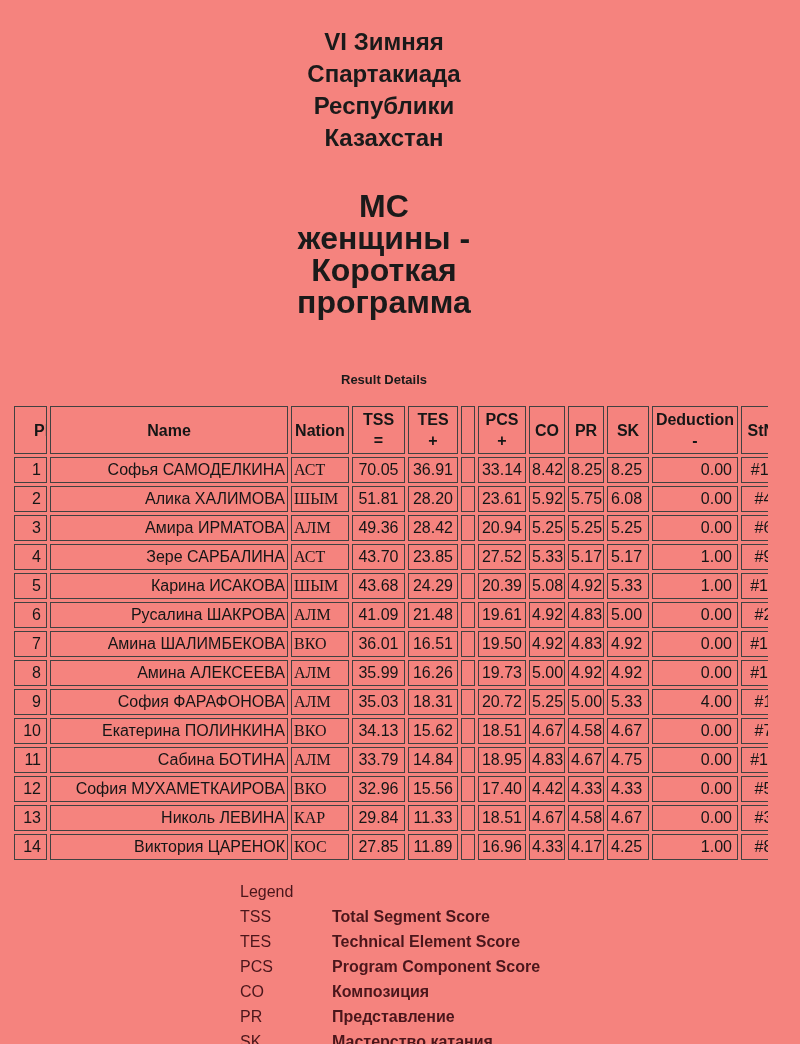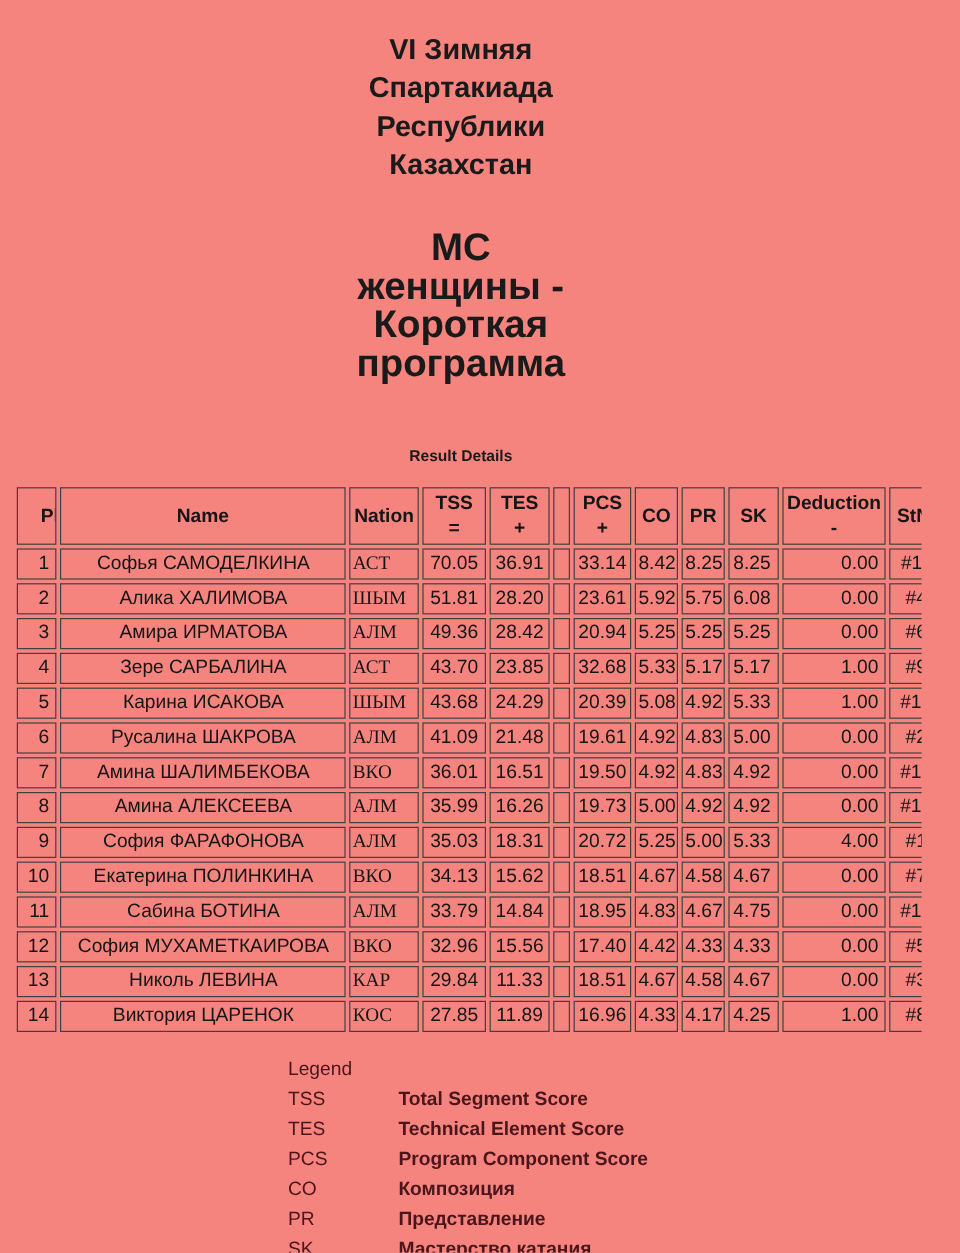--- a/index.html
+++ b/index.html
@@ -81,21 +81,21 @@
   col.c-spacer    { width: 14px; }
   col.c-pcs       { width: 48px; }
   col.c-co        { width: 36px; }
   col.c-pr        { width: 36px; }
   col.c-sk        { width: 42px; }
   col.c-deduction { width: 86px; }
   col.c-stn       { width: 45px; }
   
   th.col-pl { text-align: left; padding-left: 19px; margin-top: 28px; }
   td.col-pl { text-align: right; padding-right: 5px; }
-  td.col-name { text-align: center; padding-left: 3px; }
+  td.col-name { text-align: right; padding-left: 3px; }
   td.col-nation { padding-right: 4px; font-family: Liberation Serif, serif; }
   td.col-tss, td.col-tes, td.col-pcs, td.col-co, td.col-pr, td.col-stn { text-align: center; }
   td.col-sk { text-align: left; padding-left: 3px; }
   td.col-deduction { text-align: right; padding-right: 5px; }
   
   .legend {
     margin: 16px 0 0 240px;
     font-size: 16px;
     color: #4a161b;
   }
@@ -199,21 +199,21 @@
           <td class="col-deduction">0.00</td>
           <td class="col-stn">#6</td>
         </tr>
         <tr>
           <td class="col-pl">4</td>
           <td class="col-name">Зере САРБАЛИНА</td>
           <td class="col-nation">АСТ</td>
           <td class="col-tss">43.70</td>
           <td class="col-tes">23.85</td>
           <td class="col-spacer"></td>
-          <td class="col-pcs">32.68</td>
+          <td class="col-pcs">27.52</td>
           <td class="col-co">5.33</td>
           <td class="col-pr">5.17</td>
           <td class="col-sk">5.17</td>
           <td class="col-deduction">1.00</td>
           <td class="col-stn">#9</td>
         </tr>
         <tr>
           <td class="col-pl">5</td>
           <td class="col-name">Карина ИСАКОВА</td>
           <td class="col-nation">ШЫМ</td>

